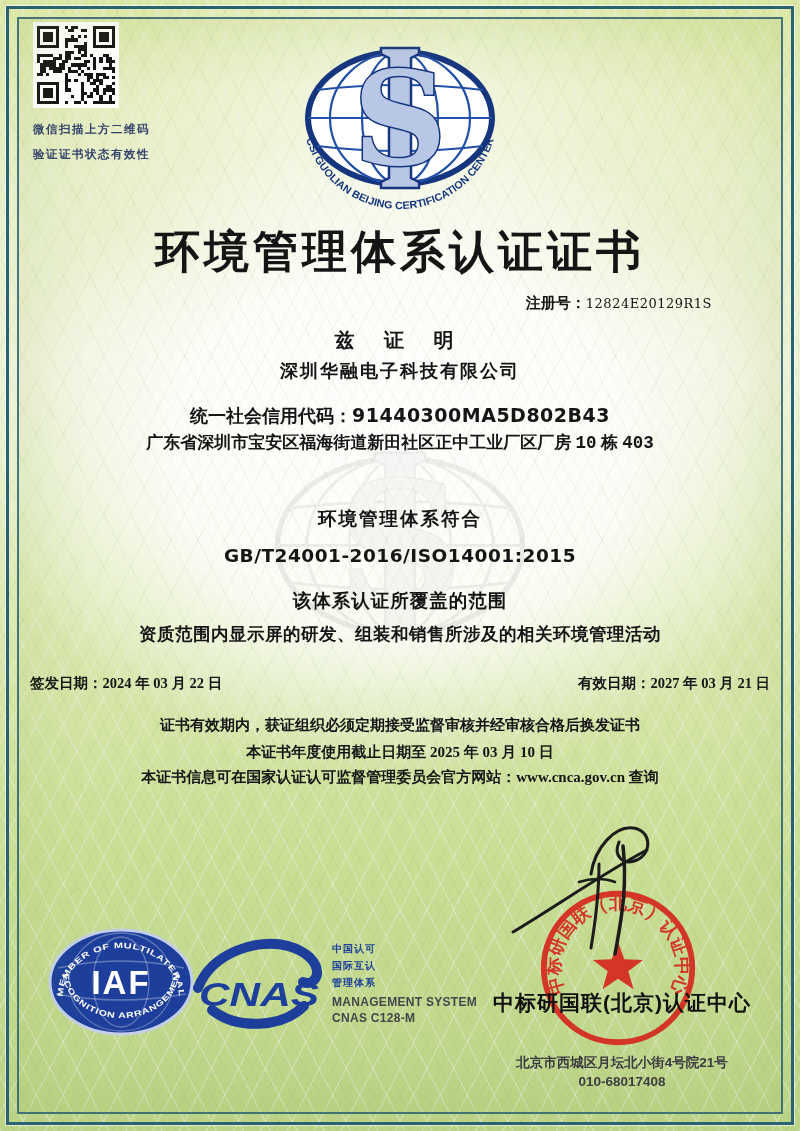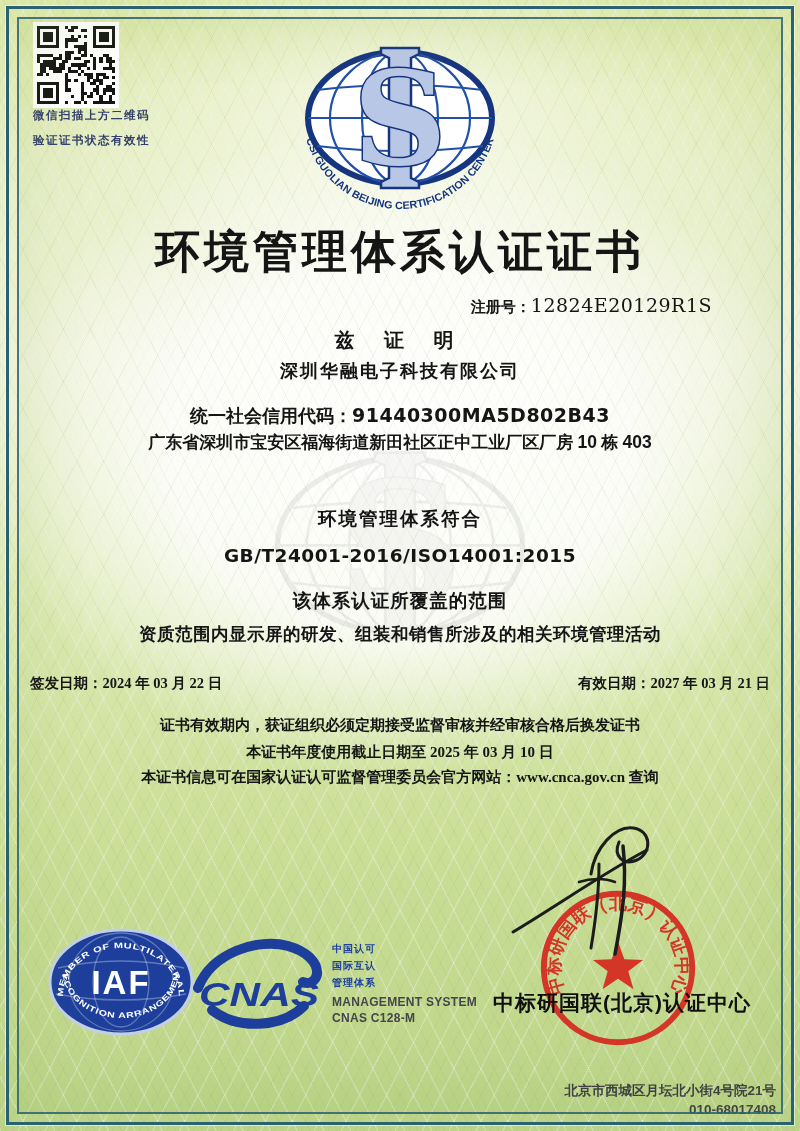--- a/index.html
+++ b/index.html
@@ -29,55 +29,55 @@
   }
   .frame{position:absolute;pointer-events:none;z-index:8;border-style:solid;border-color:var(--border-teal);}
   .frame-outer{inset:6px;border-width:3px;box-shadow:0 0 0 1px rgba(255,255,255,.55);}
   .frame-inner{inset:17px;border-width:2px;opacity:.85;box-shadow:inset 0 0 70px rgba(150,180,90,.25);}
 
   .qr-block{position:absolute;left:33px;top:22px;width:180px;z-index:2;}
   .qr{width:86px;height:86px;background:#fff;padding:4px;box-sizing:border-box;}
   .qr svg{width:100%;height:100%;fill:#141414;shape-rendering:crispEdges;display:block;}
   .qr-cap{font-family:"Liberation Serif","DejaVu Serif",serif;font-weight:600;font-size:11.5px;
           color:var(--qr-caption-blue);letter-spacing:1.5px;white-space:nowrap;}
-  .qr-cap1{} .qr-cap2{margin-top:10px;}
+  .qr-cap1{margin-top:14px;} .qr-cap2{margin-top:10px;}
 
   .org-logo{position:absolute;left:280px;top:40px;width:240px;height:178px;z-index:2;}
   .watermark{position:absolute;left:240px;top:442px;width:320px;height:236px;opacity:.13;z-index:1;}
 
   .center{position:absolute;left:0;right:0;text-align:center;z-index:2;}
   .title{top:222px;font-size:45px;font-weight:700;letter-spacing:4px;}
   .reg-line{position:absolute;right:88px;top:294px;z-index:2;font-size:15px;}
   .reg-label{font-weight:700;font-family:"Liberation Serif","DejaVu Serif",serif;font-size:15px;}
-  .reg-no{font-family:"DejaVu Serif","Liberation Serif",serif;font-size:19px;letter-spacing:.5px;margin-top:26px;}
+  .reg-no{font-family:"DejaVu Serif","Liberation Serif",serif;font-size:13px;letter-spacing:.5px;margin-top:26px;}
 
   .certify{top:327px;font-size:20px;font-weight:700;letter-spacing:12px;}
   .company{top:359px;font-size:18px;font-weight:600;letter-spacing:2px;}
   .credit{top:404px;font-size:18px;font-weight:700;font-family:"Liberation Serif","DejaVu Serif",serif;}
   .credit .code{font-family:"DejaVu Sans","Liberation Sans",sans-serif;font-size:19px;font-weight:700;letter-spacing:.5px;}
   .addr{top:431px;font-size:17px;font-weight:600;font-family:"Liberation Serif","DejaVu Serif",serif;}
-  .addr b{font-family:Liberation Sans, sans-serif;font-size:17.5px;}
+  .addr b{font-family:Liberation Mono, monospace;font-size:17.5px;}
 
   .conform{top:506px;font-size:18.5px;font-weight:700;letter-spacing:2px;}
   .standard{top:545px;font-size:18.5px;font-weight:700;letter-spacing:.5px;font-family:"DejaVu Sans","Liberation Sans",sans-serif;}
   .scope-label{top:588px;font-size:18.5px;font-weight:700;letter-spacing:1px;}
   .scope{top:622px;font-size:17.5px;font-weight:700;letter-spacing:.5px;}
 
   .dates{position:absolute;left:0;right:0;top:674px;display:flex;justify-content:space-between;
          padding:0 30px;z-index:2;font-family:"Liberation Serif","DejaVu Serif",serif;
          font-size:14.5px;font-weight:600;}
   .note{font-family:"Liberation Serif","DejaVu Serif",serif;font-size:15px;font-weight:600;}
   .note1{top:716px;} .note2{top:743px;} .note3{top:768px;}
 
   .signature{position:absolute;left:495px;top:812px;width:210px;height:160px;z-index:6;}
   .seal{position:absolute;left:535px;top:885px;width:166px;height:166px;z-index:4;opacity:.92;}
   .issuer{position:absolute;left:468px;top:989px;width:308px;text-align:center;z-index:5;
           font-size:21px;font-weight:700;letter-spacing:1px;color:#101010;}
-  .org-contact{position:absolute;left:468px;top:1053px;width:308px;text-align:right;z-index:5;
-          font-size:13.5px;font-weight:700;color:#3a3a40;line-height:19px;margin-top:28px;}
+  .org-contact{position:absolute;left:468px;top:1053px;width:308px;text-align:center;z-index:5;
+          font-size:13.5px;font-weight:700;color:#3a3a40;line-height:19px;}
 
   .iaf{position:absolute;left:46px;top:926px;width:150px;height:112px;z-index:2;}
   .cnas-mark{position:absolute;left:192px;top:936px;width:134px;height:96px;z-index:2;}
   .cnas-text{position:absolute;left:332px;top:940px;z-index:2;}
   .cnas-cn{font-size:10px;font-weight:700;color:var(--brand-blue);line-height:17px;letter-spacing:1px;}
   .cnas-en{font-size:12px;font-weight:700;color:var(--footer-gray);line-height:15.5px;letter-spacing:.3px;}
   .cnas-en1{margin-top:4px;}
 </style>
 </head>
 <body>

